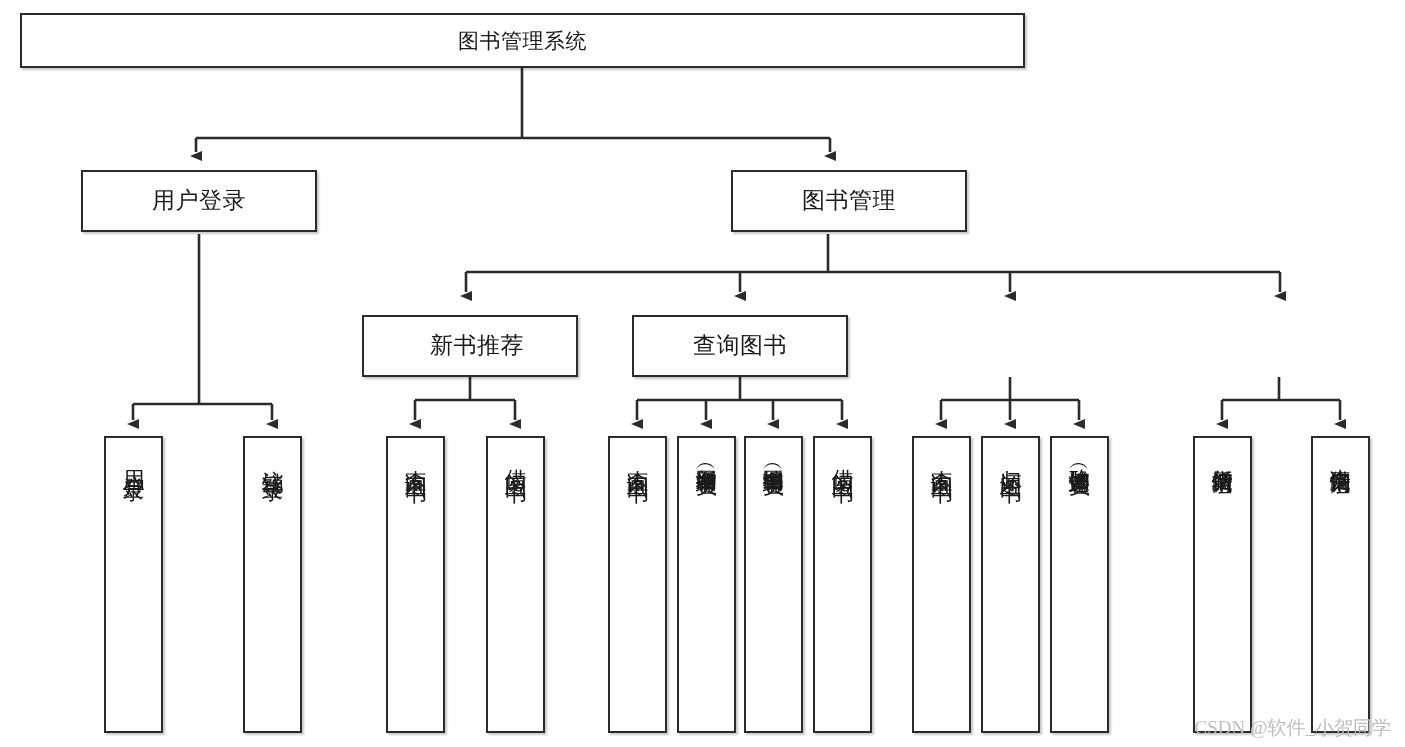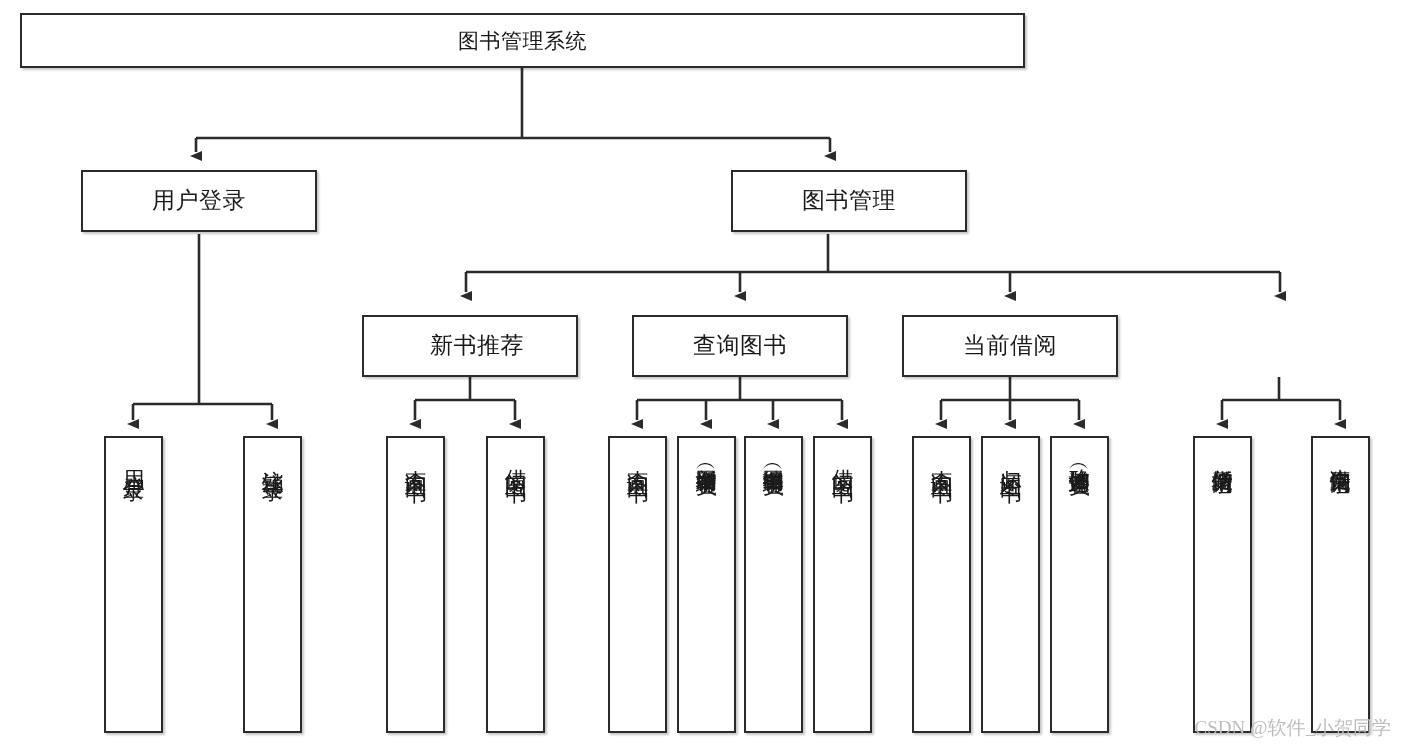--- a/index.html
+++ b/index.html
@@ -149,23 +149,20 @@
   </div>
 
   <div class="node horiz" style="left:362px; top:315px; width:216px; height:62px;padding-left:14px;">
     <span class="label">新书推荐</span>
   </div>
 
   <div class="node horiz" style="left:632px; top:315px; width:216px; height:62px;">
     <span class="label">查询图书</span>
   </div>
 
-  <div class="node horiz" style="left:902px; top:315px; width:216px; height:62px;">
-    <span class="label">当前借阅</span>
-  </div>
 
 
   <div class="node vert" style="left:104px; top:436px; width:59px; height:297px;">
     <span class="label">用户登录</span>
   </div>
 
   <div class="node vert" style="left:243px; top:436px; width:59px; height:297px;">
     <span class="label">注销登录</span>
   </div>
 

